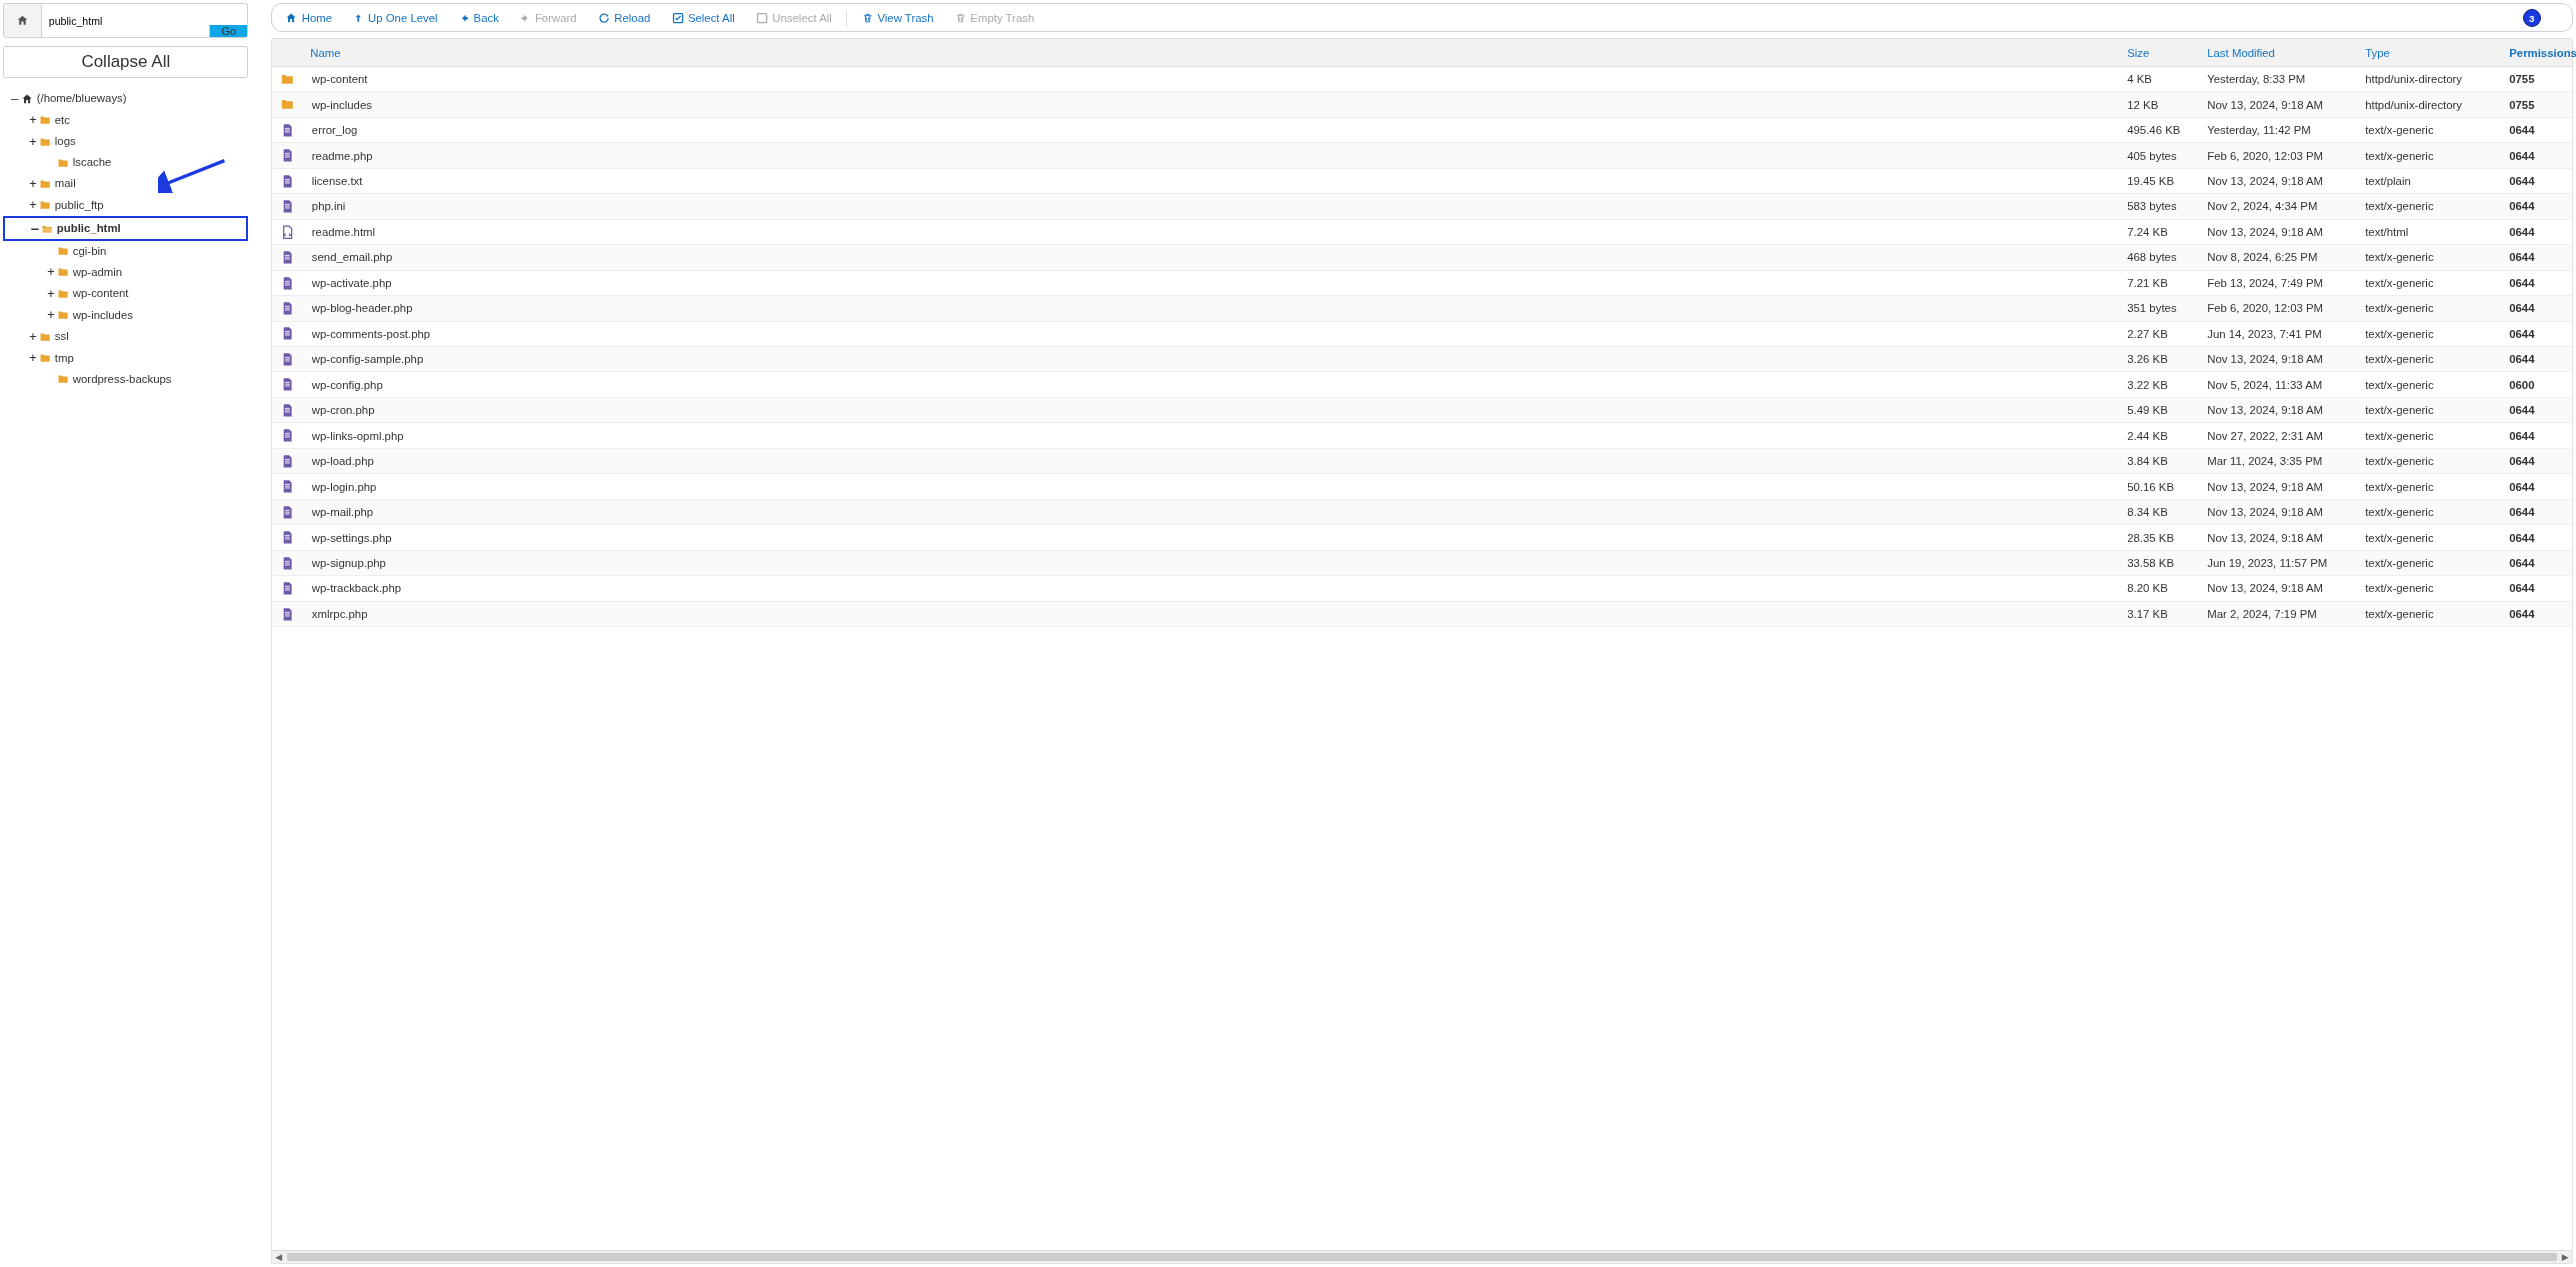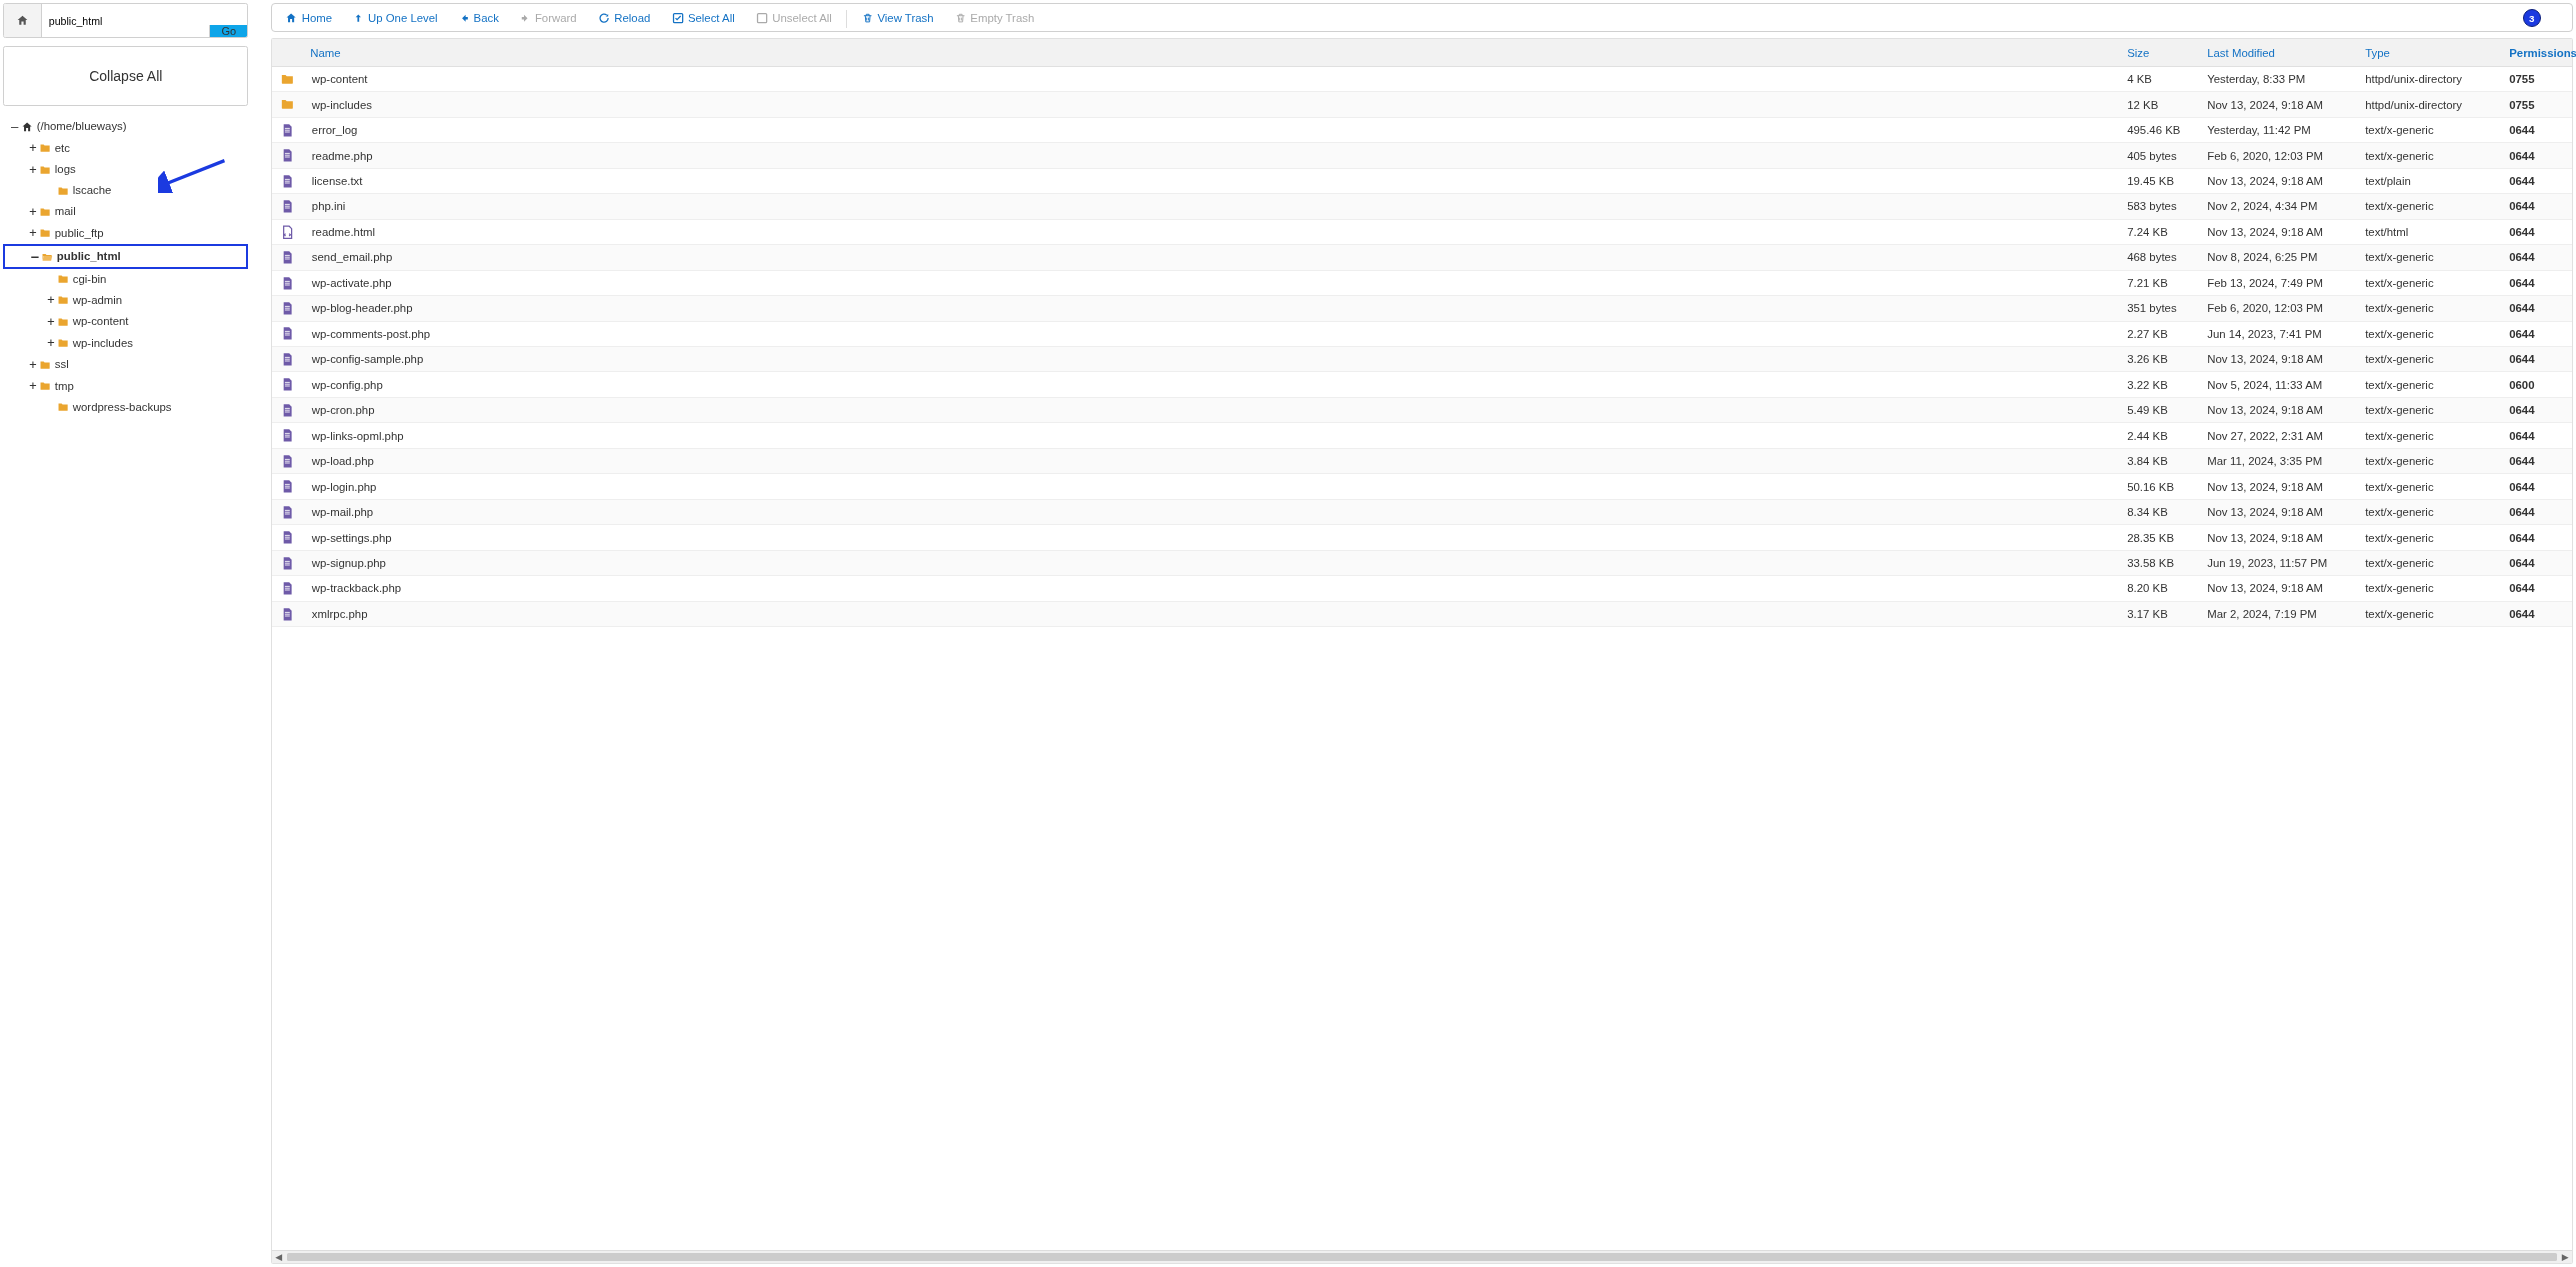--- a/index.html
+++ b/index.html
@@ -53,23 +53,23 @@
   cursor: pointer;
   font-size: 11px;
   color: #333;
   margin-top: 21px;
 }
 .collapse-btn {
   border: 0.8px solid #d0d0d0;
   border-radius: 2.4px;
   background: #fff;
   text-align: center;
-  padding: 21px 0;
+  padding: 5px 0;
   cursor: pointer;
-  font-size: 14px;
+  font-size: 17px;
 }
 .tree {
   padding: 3.3px 0;
   font-size: 11.4px;
 }
 .tree-row {
   display: flex;
   align-items: center;
   padding: 1.6px 0;
   white-space: nowrap;
@@ -103,21 +103,21 @@
 }
 
 .main {
   flex: 1;
   display: flex;
   flex-direction: column;
   min-width: 0;
 }
 .toolbar {
   border: 0.8px solid #d0d0d0;
-  border-radius: 4px;
+  border-radius: 11px;
   display: flex;
   align-items: flex-end;
   padding: 3.3px 4.9px;
   gap: 4.9px;
   position: relative;
 }
 .tbtn {
   display: inline-flex;
   align-items: center;
   gap: 4.1px;

